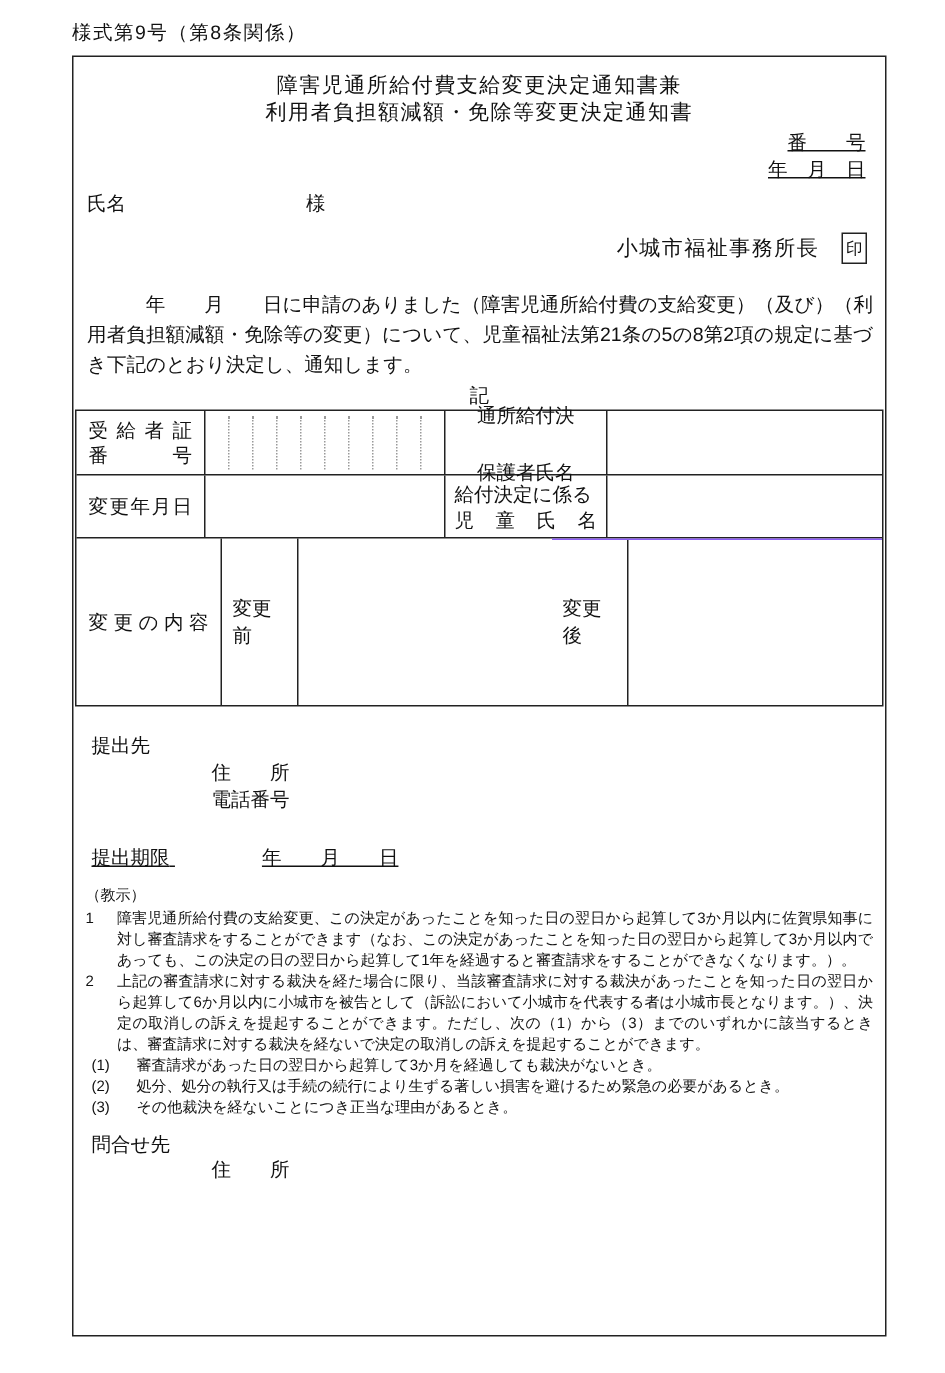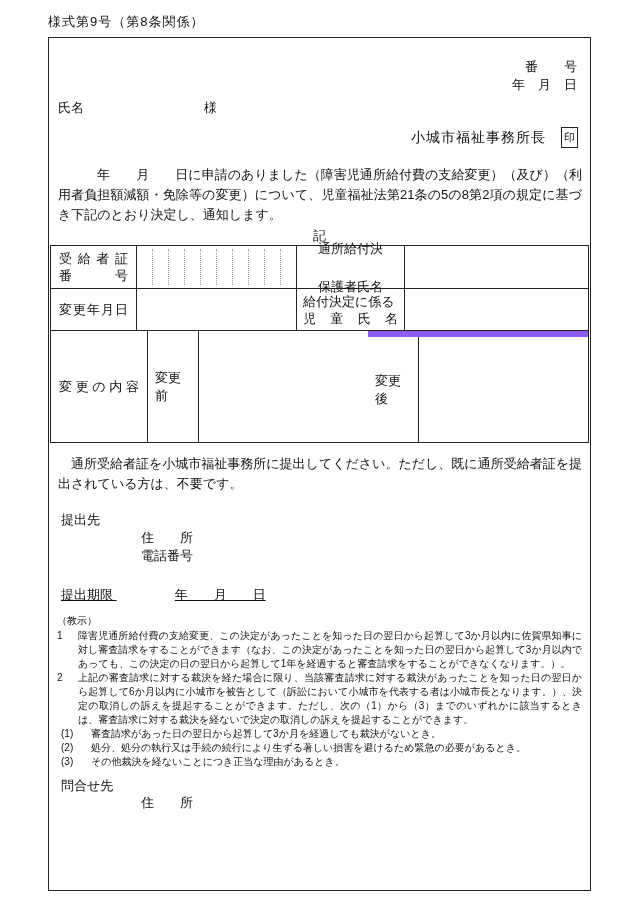--- a/index.html
+++ b/index.html
@@ -9,21 +9,21 @@
     font-family:"Liberation Sans","DejaVu Sans",sans-serif;
     color:#111; -webkit-font-smoothing:antialiased;
   }
   .page { position:relative; width:630px; height:813px; padding-top:13px; }
   .form-label { margin-left:48px; font-size:13px; letter-spacing:1px; }
   .doc-box {
     margin:6px 0 0 48px; width:543px; height:854px;
     border:1px solid #222; position:relative; overflow:hidden;
   }
   .title { text-align:center; margin-top:9px; font-size:14px; line-height:18px; letter-spacing:1px; }
-  .docnum { margin-top:20px; text-align:right; padding-right:13px; font-size:13px; line-height:18px; }
+  .docnum { margin-top:3px; text-align:right; padding-right:13px; font-size:13px; line-height:18px;text-decoration:underline; }
   .addressee { margin:5px 0 0 9px; font-size:13px; line-height:18px; }
   .honorific { margin-left:120px; }
   .issuer { margin-top:10px; text-align:right; padding-right:12px; font-size:14px; letter-spacing:1px; }
   .seal {
     display:inline-block; border:1px solid #222; font-size:11px;
     padding:2px 2px; margin-left:10px; letter-spacing:0; vertical-align:1px;
   }
   .body-par { margin:17px 8px 0 9px; font-size:13px; line-height:20px; text-align:justify; }
   .ki { text-align:center; font-size:13px; margin-top:2px; line-height:17px; }
 
@@ -40,21 +40,21 @@
   .lbl div { line-height:17px; }
   .center { text-align:center;gap:21px; }
   [data-justify] { display:flex; justify-content:space-between; width:100%; }
   .digits { flex-direction:row; padding:3px 0; }
   .dbox { flex:1; border-right:1px dotted #9a9a9a; }
   .dbox:last-child { border-right:none; }
   .r3 { display:flex; height:112px; }
   .wA { width:97px; }
   .r3right { flex:1; display:flex; }
   .r3sub { display:flex; flex:1; }
-  .r3sub + .r3sub { border-top:6px solid #8b5cf6; }
+  .r3sub + .r3sub { border-top:1px solid #8b5cf6; }
   .wB { width:51px; padding:2px 7px; }
   
 
   .note { margin:11px 8px 0 9px; font-size:13px; line-height:20px; }
   .submit-to { margin:17px 0 0 12px; font-size:13px; line-height:18px; }
   .sub-indent { margin-left:80px; }
   .deadline { margin:21px 0 0 12px; font-size:13px;text-decoration:underline; }
   .deadline .d-date { margin-left:58px; }
   .kyoji { margin:10px 8px 0 8px; font-size:10px; line-height:14px; }
   .k-head { margin-bottom:1px; }
@@ -66,20 +66,24 @@
   .contact { margin:8px 0 0 12px; font-size:13px; line-height:17px; }
 </style>
 </head>
 <body>
 
 <div class="page">
   <div class="form-label">様式第9号（第8条関係）</div>
 
   <div class="doc-box">
 
+    <div class="title">
+      <div>障害児通所給付費支給変更決定通知書兼</div>
+      <div>利用者負担額減額・免除等変更決定通知書</div>
+    </div>
 
     <div class="docnum">
       <div>番　　号</div>
       <div>年　月　日</div>
     </div>
 
     <div class="addressee">
       <div>
         <span>氏名</span><span class="honorific">様</span>
       </div>
@@ -170,21 +174,20 @@
           <div class="r3sub">
             <div class="tc wB">
               <div>変更後</div>
             </div>
             <div class="tc last"></div>
           </div>
         </div>
       </div>
     </div>
 
-    <div class="note">　通所受給者証を小城市福祉事務所に提出してください。ただし、既に通所受給者証を提出されている方は、不要です。</div>
 
     <div class="submit-to">
       <div>提出先</div>
       <div class="sub-indent">
         <div>住　　所</div>
         <div>電話番号</div>
       </div>
     </div>
 
     <div class="deadline">

